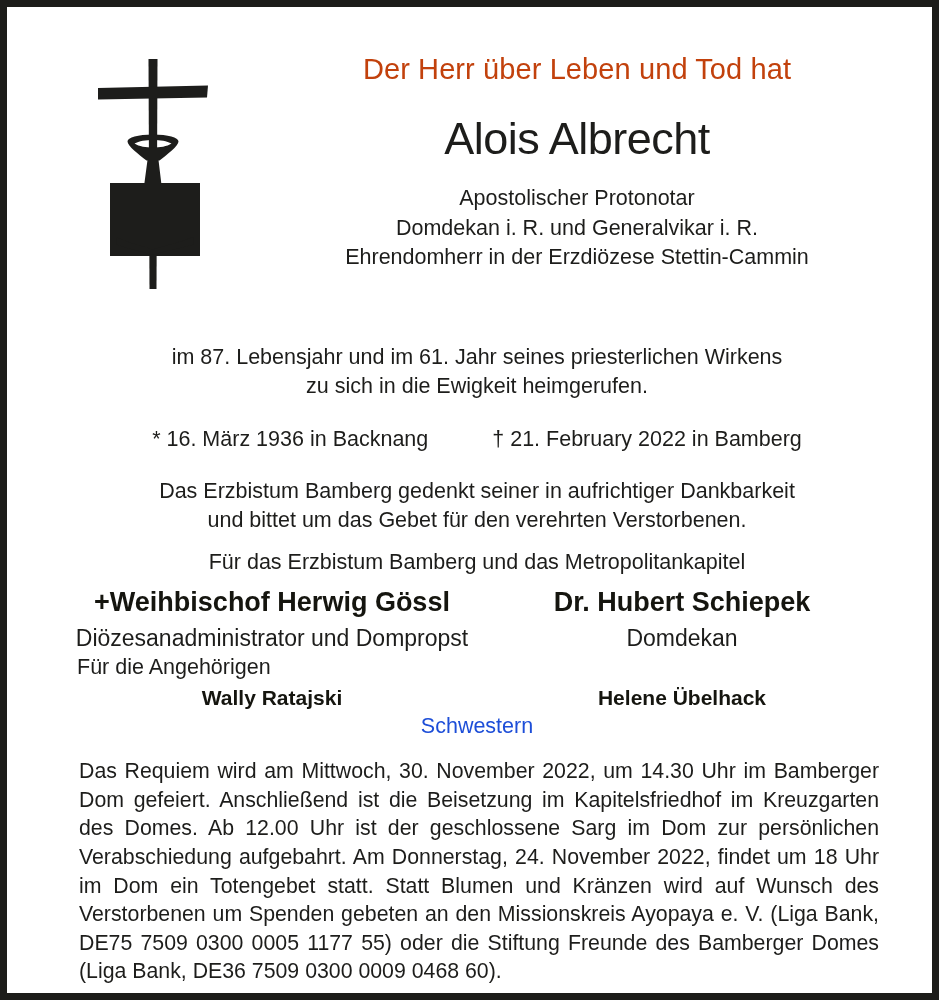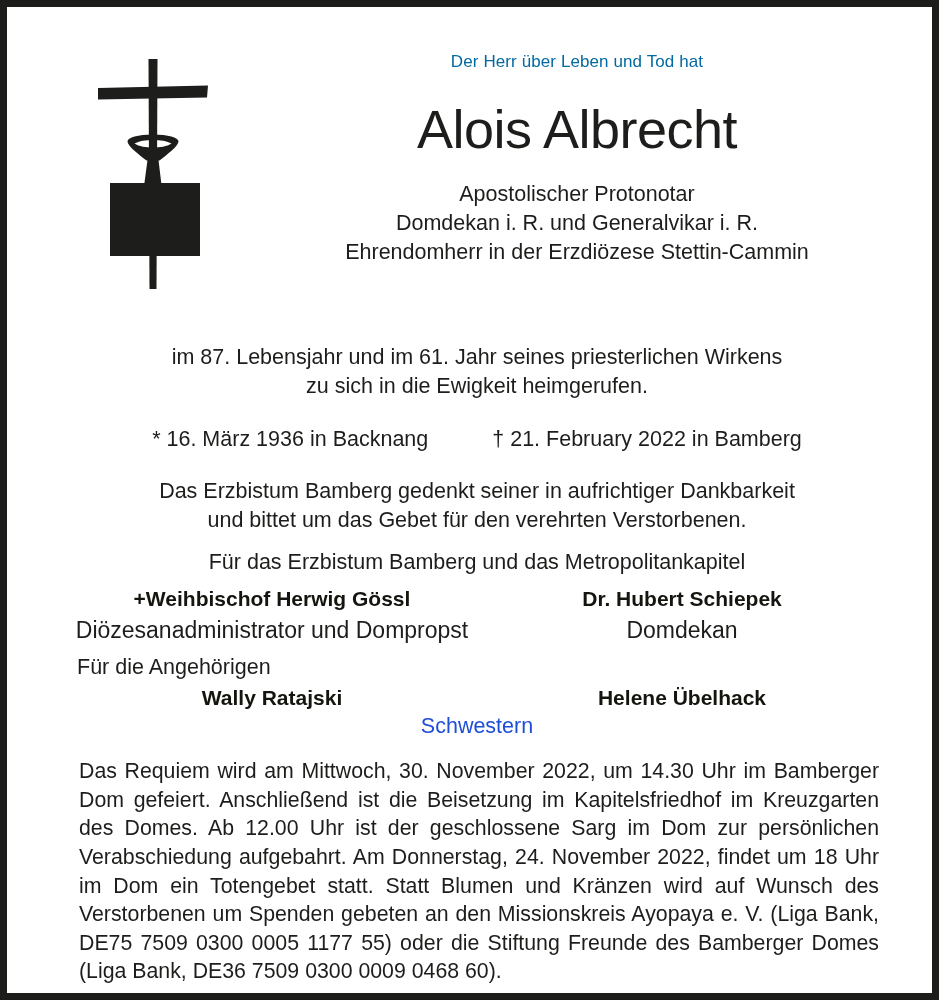--- a/index.html
+++ b/index.html
@@ -40,27 +40,27 @@
 
   
   .header-block {
     position: absolute;
     left: 215px;
     top: 45px;
     width: 710px;
     text-align: center;
   }
   .lead-line {
-    font-size: 17px;
+    font-size: 29px;
     letter-spacing: .1px;
     line-height: 1.2;
-    color: #0369a1;
+    color: #c2410c;
   }
   .deceased-name {
-    font-size: 54px;
+    font-size: 45px;
     font-weight: 400;
     letter-spacing: -0.5px;
     line-height: 1.08;
     margin-top: 28px;
     color: #1d1d1b;
   }
   .titles {
     margin-top: 21px;
     font-size: 21.5px;
     line-height: 1.36;
@@ -122,21 +122,21 @@
     width: 820px;
     display: flex;
     justify-content: center;
     align-items: flex-start;
   }
   .signer {
     width: 50%;
     text-align: center;
   }
   .signer-name {
-    font-size: 21px;
+    font-size: 27px;
     font-weight: 700;
     line-height: 1.3;
     color: #15150f;
   }
   .signer-role {
     font-size: 23px;
     font-weight: 400;
     line-height: 1.3;
     margin-top: 4px;
     color: #1d1d1b;

